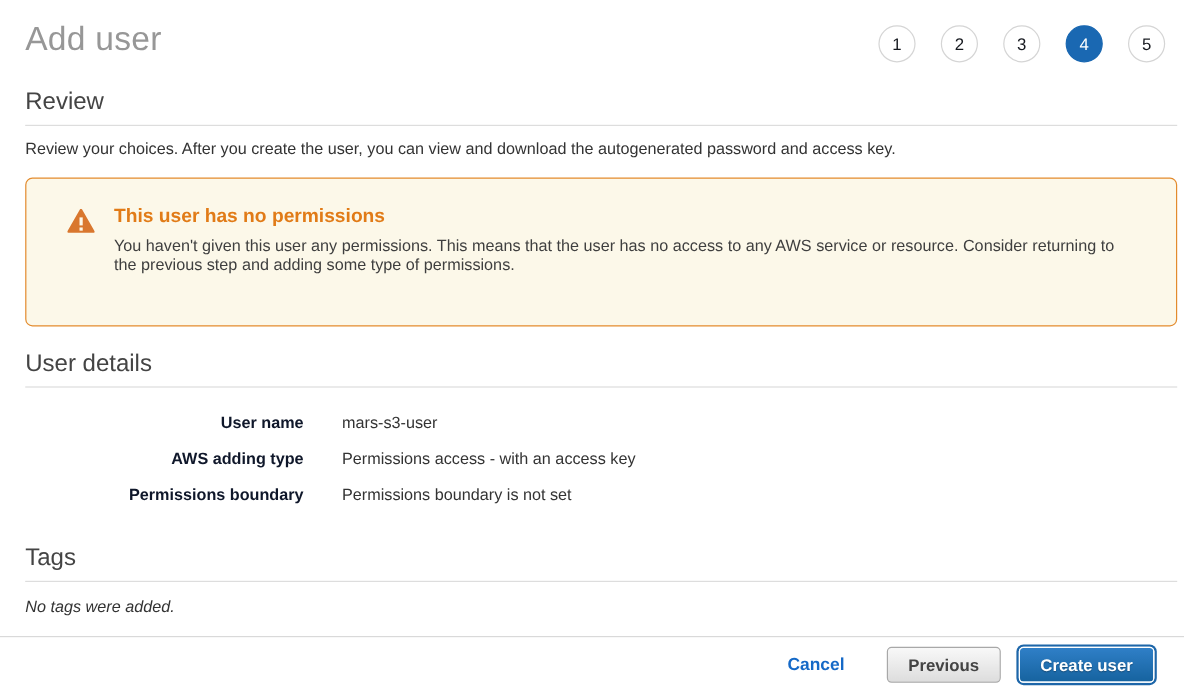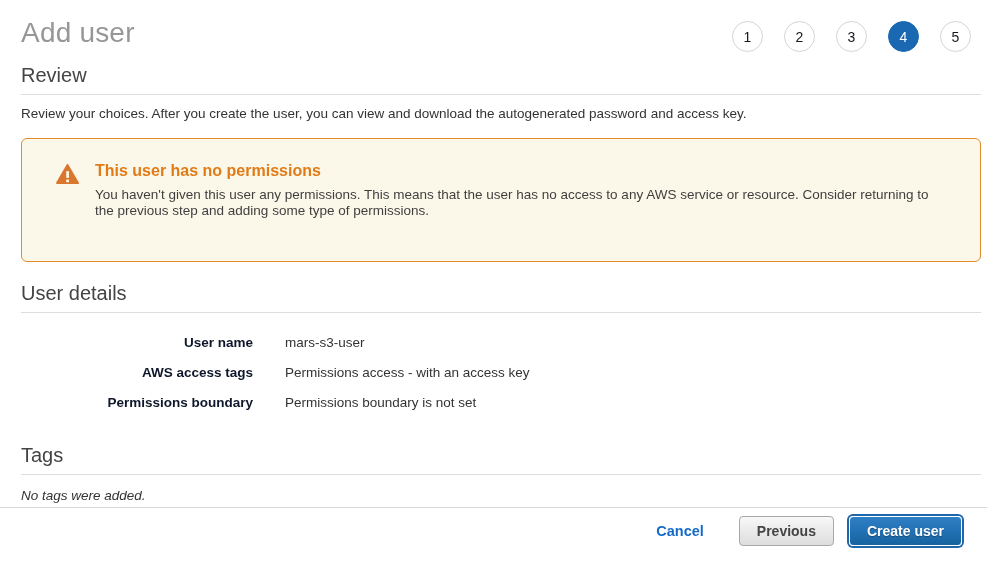--- a/index.html
+++ b/index.html
@@ -29,21 +29,21 @@
     box-sizing: border-box; cursor: pointer;
   }
   .step.active { background: #1a68b2; border-color: #1a68b2; color: #fff; }
 
   
   .content { padding: 0 6px 0 21px; flex: 1 0 auto; }
   .section-heading {
     font-size: 20px; font-weight: 400; color: #444; margin: 0 0 7px 0; line-height: 24px;
   }
   .rule { border: none; border-top: 1px solid #ddd; margin: 0; }
-  .section-review { margin-top: 11px; }
+  .section-review { margin-top: 21px; }
   .description { font-size: 13.5px; color: #333; margin: 10px 0 0 0; line-height: 17px; }
 
   
   .alert {
     margin-top: 16px;
     border: 1px solid #e38b2d; border-radius: 6px;
     background: #fcf8e9;
     height: 124px; box-sizing: border-box;
     padding: 23px 30px 0 34px;
     display: flex; align-items: flex-start;
@@ -58,21 +58,21 @@
   .detail-rows { margin-top: 15px; }
   .detail-row { display: flex; align-items: baseline; padding: 7px 0 8px 0; }
   .detail-label {
     width: 232px; text-align: right; font-weight: 700; font-size: 13.5px; color: #0f172a;
     flex: 0 0 auto;
   }
   .detail-value { margin-left: 32px; font-size: 13.5px; color: #333; }
 
   
   .section-tags { margin-top: 25px; }
-  .empty-message { font-style: italic; font-size: 13.5px; color: #333; margin: 13px 0 4px 0; }
+  .empty-message { font-style: italic; font-size: 13.5px; color: #333; margin: 13px 0 17px 0; }
 
   
   .footer {
     flex: 0 0 auto;
     border-top: 1px solid #d9d9d9;
     height: 47px; box-sizing: border-box;
     display: flex; align-items: center; justify-content: flex-end;
     padding: 0 25px;
   }
   .cancel-link {
@@ -136,21 +136,21 @@
 
     <section class="section-user-details">
       <h2 class="section-heading">User details</h2>
       <hr class="rule">
       <div class="detail-rows">
         <div class="detail-row">
           <div class="detail-label">User name</div>
           <div class="detail-value">mars-s3-user</div>
         </div>
         <div class="detail-row">
-          <div class="detail-label">AWS access tags</div>
+          <div class="detail-label">AWS adding type</div>
           <div class="detail-value">Permissions access - with an access key</div>
         </div>
         <div class="detail-row">
           <div class="detail-label">Permissions boundary</div>
           <div class="detail-value">Permissions boundary is not set</div>
         </div>
       </div>
     </section>
 
     <section class="section-tags">

